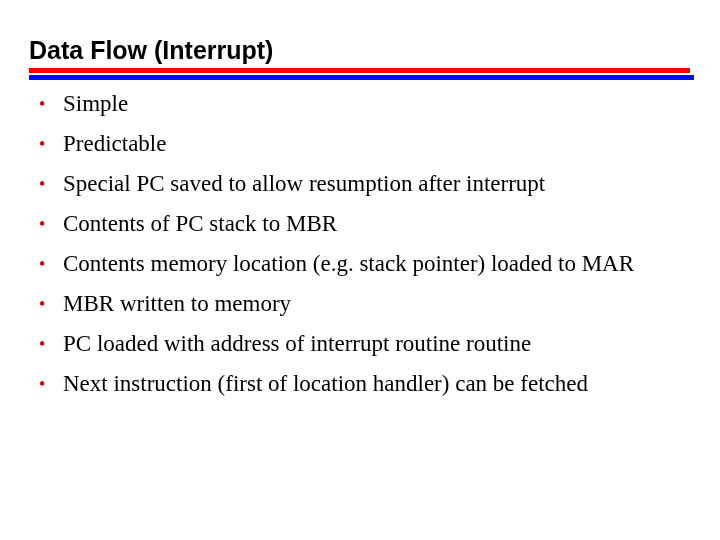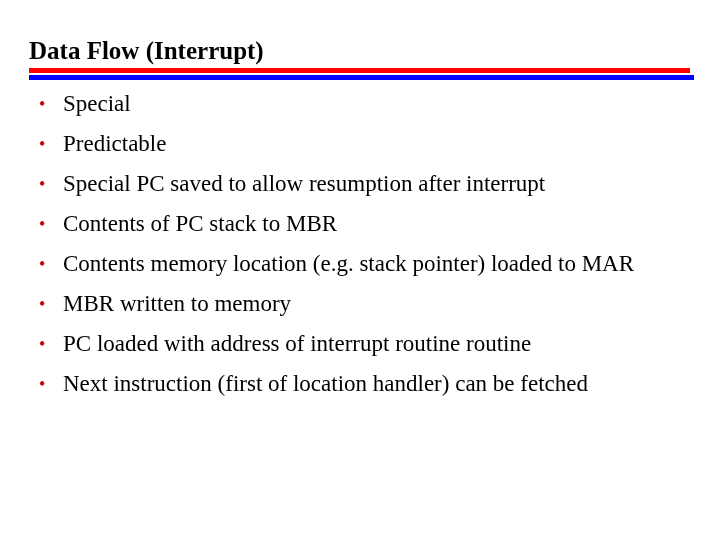--- a/index.html
+++ b/index.html
@@ -18,21 +18,21 @@
     position: relative;
     width: 720px;
     height: 540px;
     background: #ffffff;
   }
 
   .slide-title {
     position: absolute;
     left: 29px;
     top: 36px;
-    font-family: Liberation Serif, serif;
+    font-family: Liberation Sans, sans-serif;
     font-weight: bold;
     font-size: 25px;
     line-height: 29px;
     color: #000000;
     letter-spacing: 0px;
     white-space: nowrap;
   }
 
   .rule-red {
     position: absolute;
@@ -95,21 +95,21 @@
 
   <div class="slide-title">Data Flow (Interrupt)</div>
 
   <div class="rule-red"></div>
   <div class="rule-blue"></div>
 
   <ul class="bullet-list">
 
     <li class="bullet-item">
       <span class="bullet-dot">•</span>
-      <span class="bullet-text">Special</span>
+      <span class="bullet-text">Simple</span>
     </li>
 
     <li class="bullet-item">
       <span class="bullet-dot">•</span>
       <span class="bullet-text">Predictable</span>
     </li>
 
     <li class="bullet-item">
       <span class="bullet-dot">•</span>
       <span class="bullet-text">Special PC saved to allow resumption after interrupt</span>

